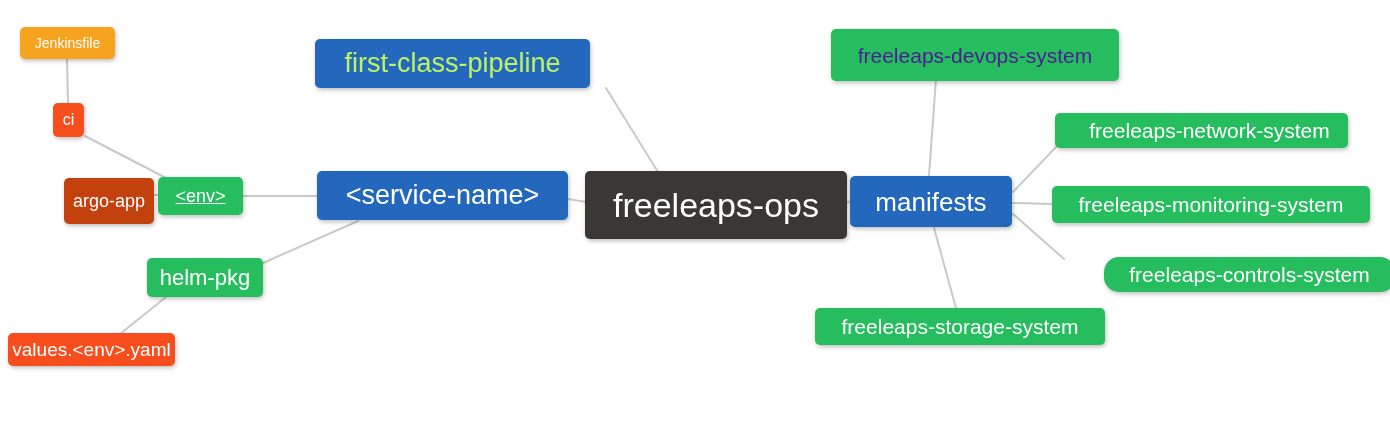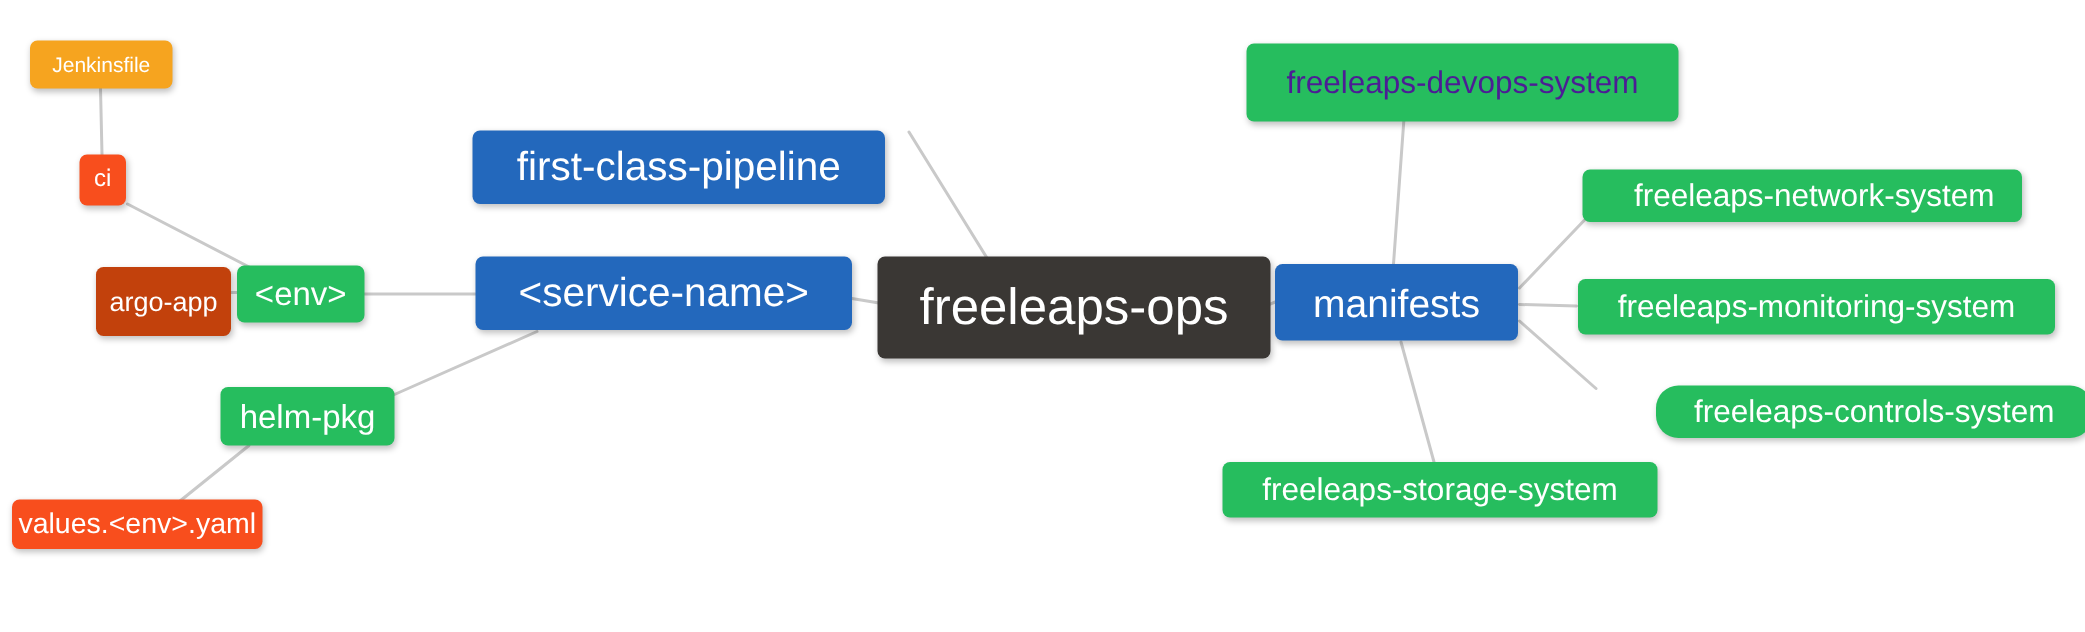--- a/index.html
+++ b/index.html
@@ -61,24 +61,24 @@
       <line x1="929" y1="176" x2="937" y2="65" stroke="#c9c9c9"></line>
       <line x1="1013" y1="192" x2="1057" y2="146" stroke="#c9c9c9"></line>
       <line x1="1013" y1="203" x2="1051" y2="204" stroke="#c9c9c9"></line>
       <line x1="1013" y1="214" x2="1064" y2="259" stroke="#c9c9c9"></line>
       <line x1="934" y1="228" x2="956" y2="308" stroke="#c9c9c9"></line>
     </svg>
   <div>
       <div class="node" style="left: 20px; top: 27px; width: 95px; height: 32px; font-size: 14px; background: rgb(246, 164, 31); color: rgb(255, 255, 255);">Jenkinsfile</div>
       <div class="node" style="left: 53px; top: 103px; width: 31px; height: 34px; font-size: 16px; background: rgb(248, 78, 29); color: rgb(255, 255, 255);">ci</div>
       <div class="node" style="left: 31px; top: 178px; width: 90px; height: 46px; font-size: 18px; background: #c2410c; color: rgb(255, 255, 255); margin-left: 33px;">argo-app</div>
-      <div class="node" style="left: 158px; top: 177px; width: 85px; height: 38px; font-size: 22px; background: rgb(38, 189, 94); color: rgb(255, 255, 255);">&lt;env&gt;</div>
+      <div class="node" style="left: 158px; top: 177px; width: 85px; height: 38px; font-size: 18px; background: rgb(38, 189, 94); color: rgb(255, 255, 255); text-decoration: underline;">&lt;env&gt;</div>
       <div class="node" style="left: 147px; top: 258px; width: 116px; height: 39px; font-size: 22px; background: rgb(38, 189, 94); color: rgb(255, 255, 255);">helm-pkg</div>
       <div class="node" style="left: 8px; top: 333px; width: 167px; height: 33px; font-size: 19px; background: rgb(248, 78, 29); color: rgb(255, 255, 255);">values.&lt;env&gt;.yaml</div>
-      <div class="node" style="left: 315px; top: 39px; width: 275px; height: 49px; font-size: 27px; background: rgb(35, 104, 188); color: #ffffff; margin-top: 48px;">first-class-pipeline</div>
+      <div class="node" style="left: 315px; top: 39px; width: 275px; height: 49px; font-size: 27px; background: rgb(35, 104, 188); color: #bef264;">first-class-pipeline</div>
       <div class="node" style="left: 317px; top: 171px; width: 251px; height: 49px; font-size: 27px; background: rgb(35, 104, 188); color: rgb(255, 255, 255);">&lt;service-name&gt;</div>
       <div class="node" style="left: 585px; top: 171px; width: 262px; height: 68px; font-size: 34px; background: rgb(58, 55, 52); color: rgb(255, 255, 255);">freeleaps-ops</div>
       <div class="node" style="left: 850px; top: 176px; width: 162px; height: 51px; font-size: 26px; background: rgb(35, 104, 188); color: rgb(255, 255, 255);">manifests</div>
       <div class="node" style="left: 831px; top: 29px; width: 288px; height: 52px; font-size: 21px; background: rgb(38, 189, 94); color: #4c1d95;">freeleaps-devops-system</div>
       <div class="node" style="left: 1055px; top: 113px; width: 293px; height: 35px; font-size: 21px; background: rgb(38, 189, 94); color: rgb(255, 255, 255); padding-left: 20px;">freeleaps-network-system</div>
       <div class="node" style="left: 1052px; top: 186px; width: 318px; height: 37px; font-size: 21px; background: rgb(38, 189, 94); color: rgb(255, 255, 255);">freeleaps-monitoring-system</div>
       <div class="node" style="left: 1104px; top: 257px; width: 291px; height: 35px; font-size: 21px; background: rgb(38, 189, 94); color: rgb(255, 255, 255); border-radius: 15px;">freeleaps-controls-system</div>
       <div class="node" style="left: 815px; top: 308px; width: 290px; height: 37px; font-size: 21px; background: rgb(38, 189, 94); color: rgb(255, 255, 255); text-align: right;">freeleaps-storage-system</div>
     </div>
 </div>

